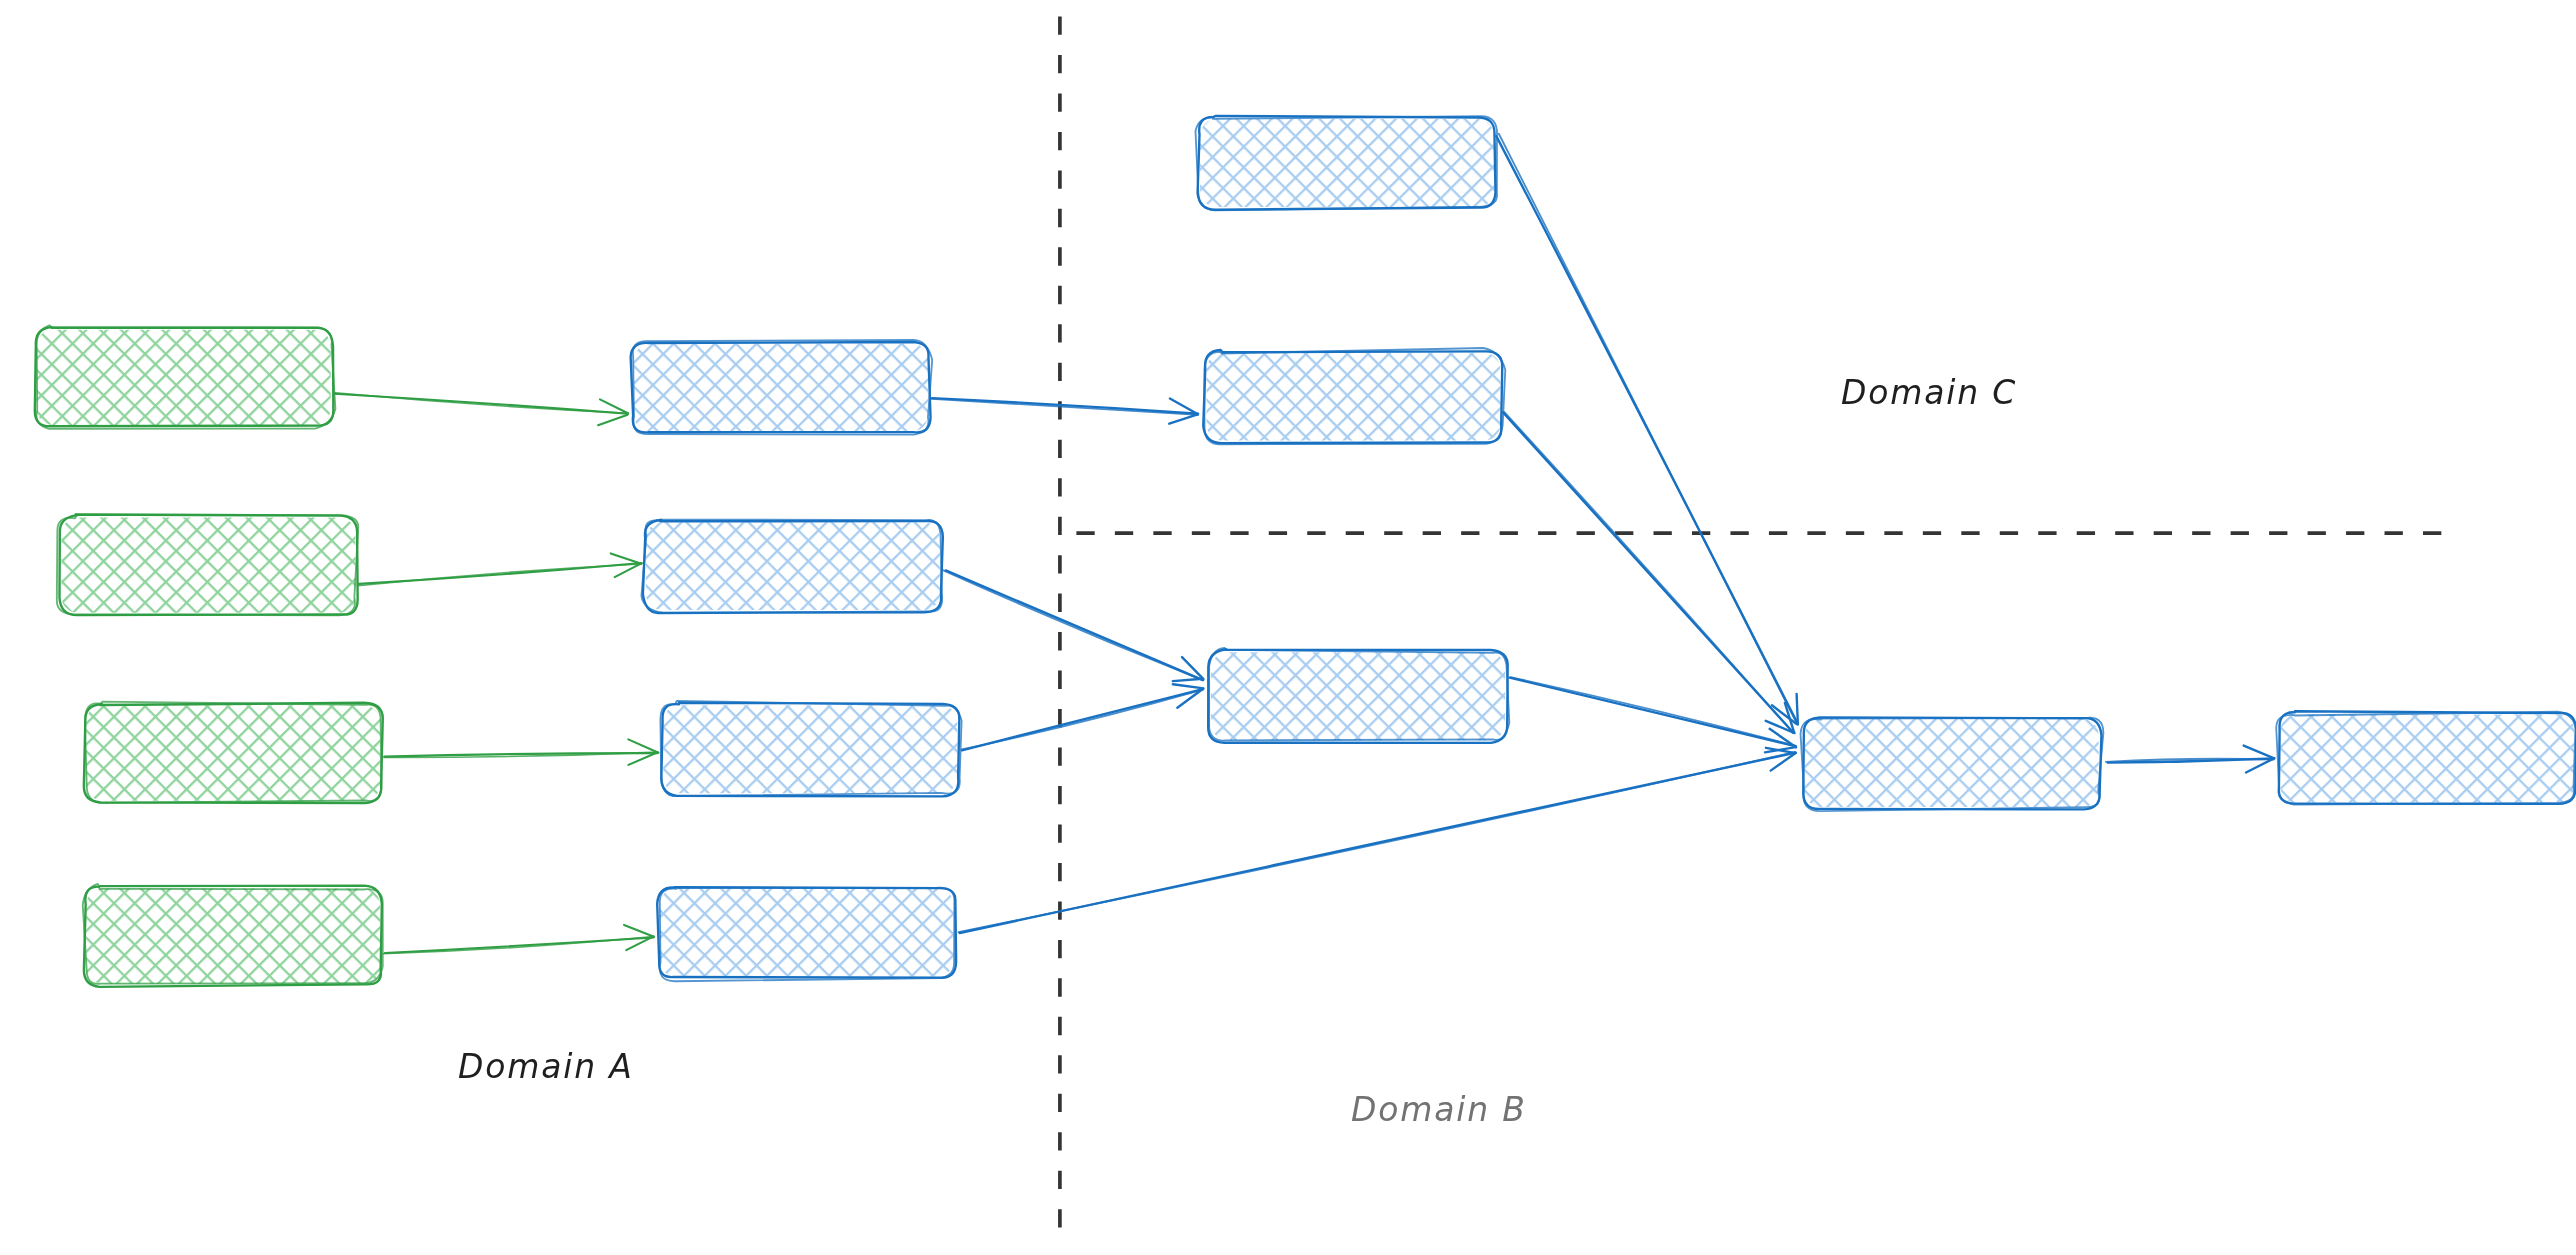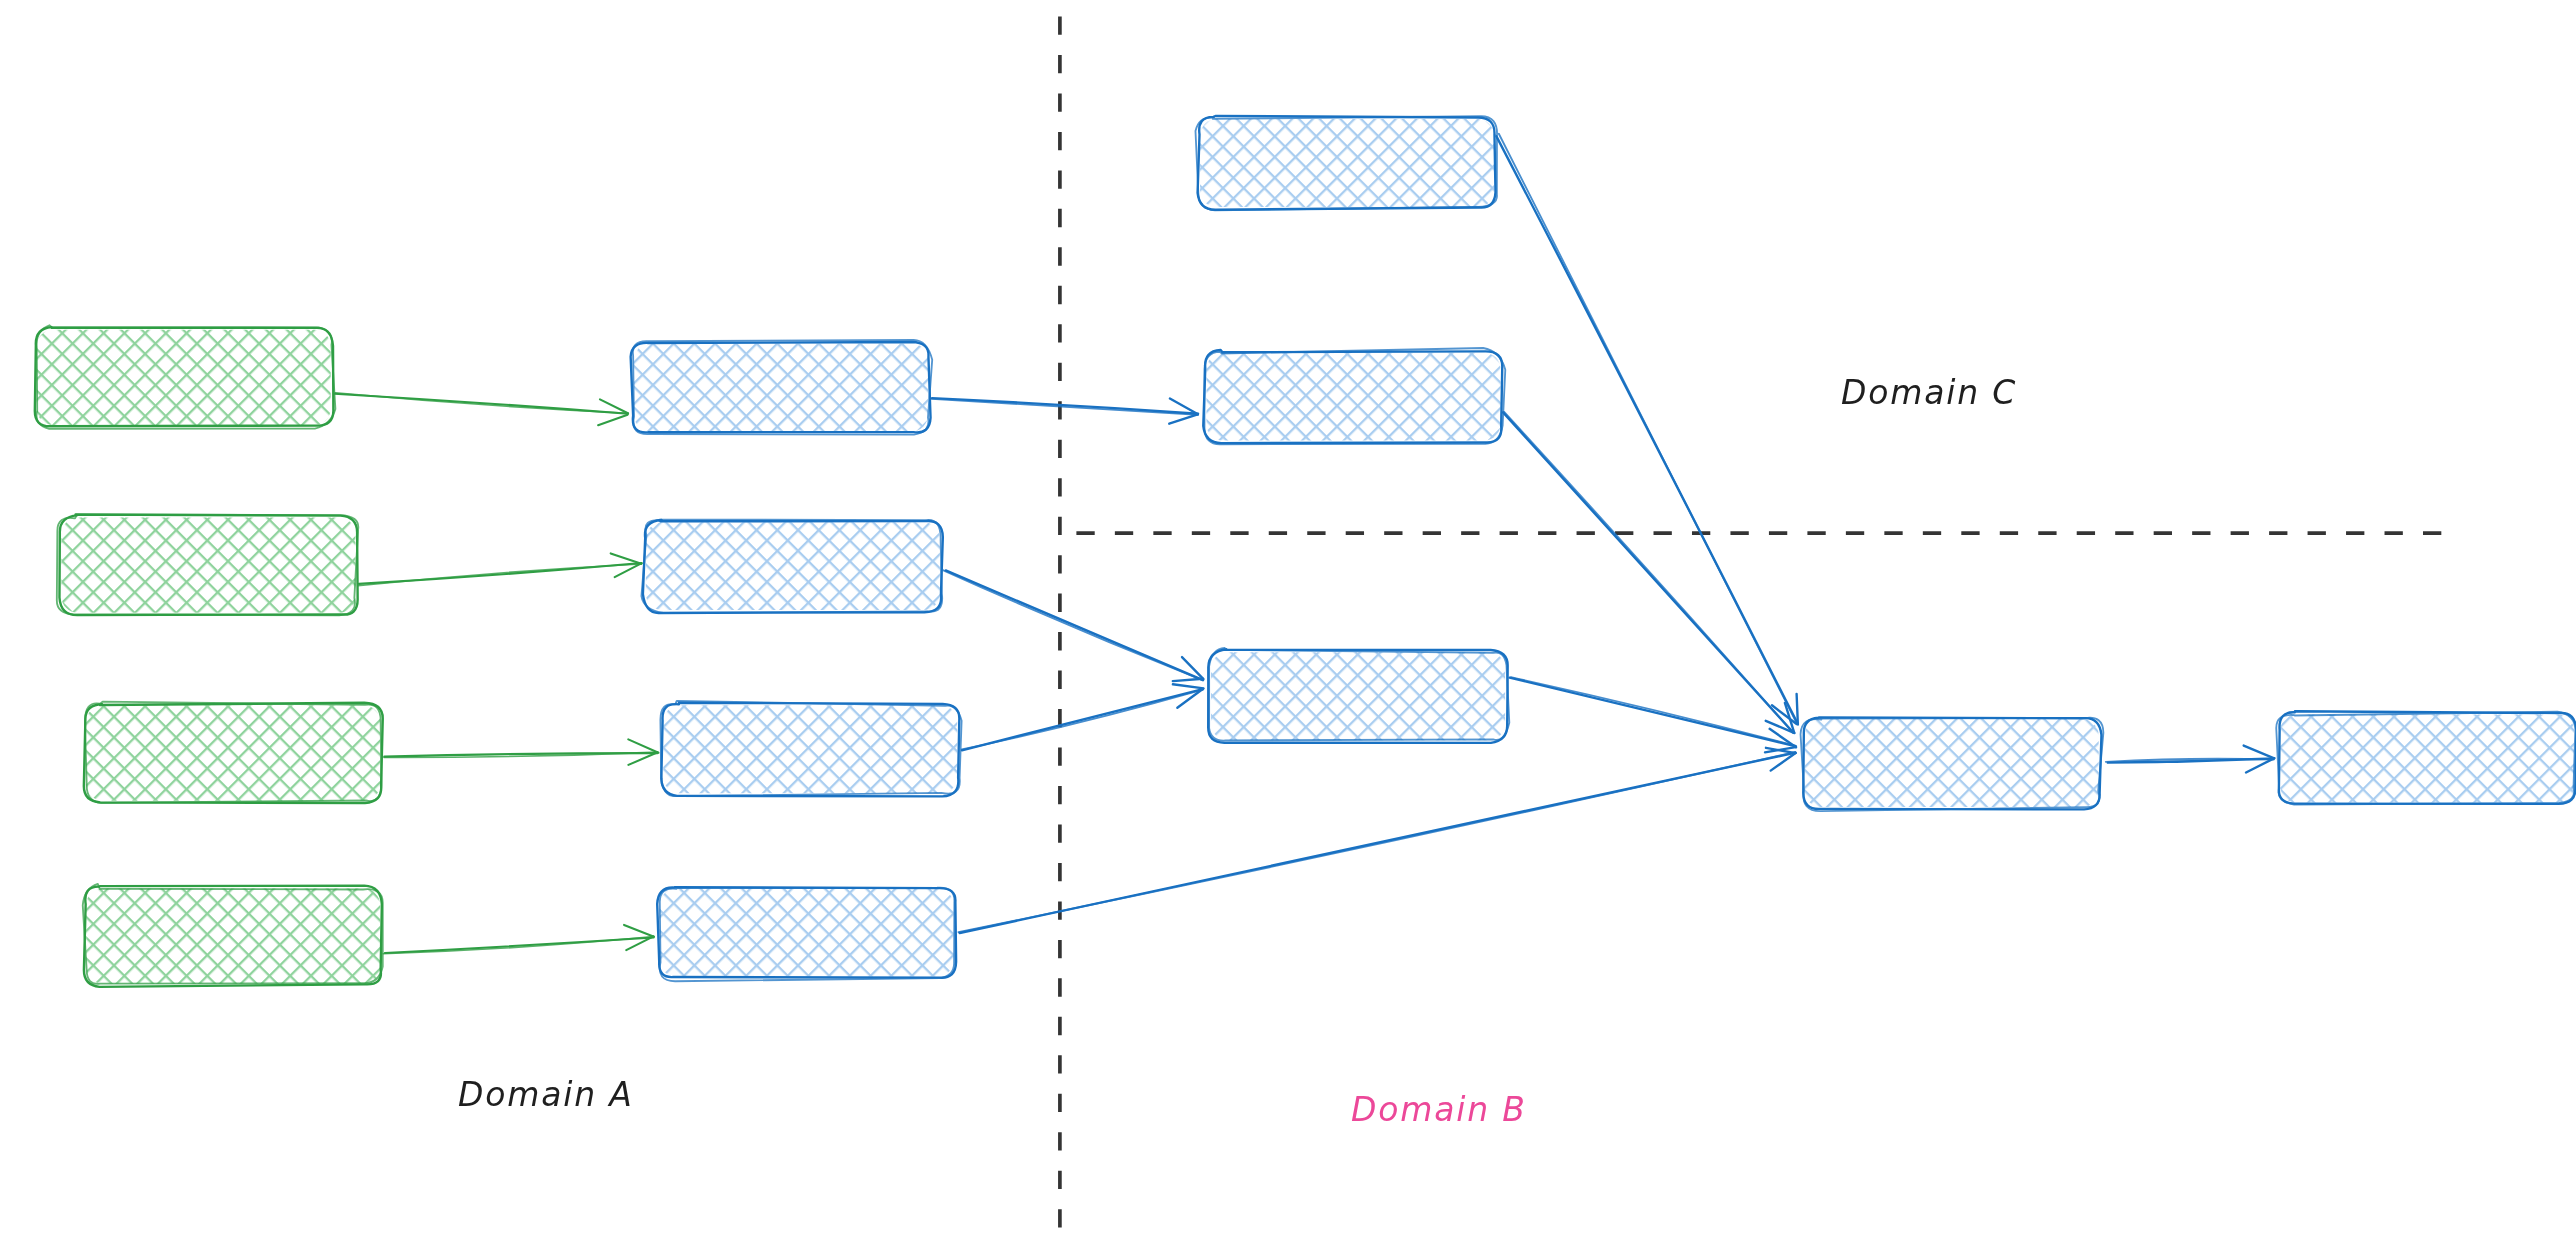--- a/index.html
+++ b/index.html
@@ -174,18 +174,18 @@
           <path d="M 1983.9 784.4 L 2275.8 783.9 Q 2295.9 780.5 2296.1 799.8 L 2290.4 863.4 Q 2296.1 881.6 2276.5 881.1 L 1987.2 885.5 Q 1965.6 885.4 1969.2 862.9 L 1965.5 801.6 Q 1966.0 782.0 1988.3 785.6 Z" fill="none" stroke="#1971c2" stroke-width="2" stroke-linecap="round" stroke-linejoin="round" opacity="0.75"></path>
         </g>
         <g>
           <rect x="2489" y="780" width="321" height="96" rx="18" ry="18" fill="url(#hatch-blue)"></rect>
           <path d="M 2505.2 776.4 L 2794.4 778.4 Q 2811.1 777.1 2812.5 796.9 L 2811.3 860.2 Q 2812.1 876.8 2793.1 877.6 L 2505.0 877.3 Q 2486.5 877.0 2487.7 860.5 L 2488.5 796.8 Q 2486.9 776.5 2505.1 777.6 Z" fill="none" stroke="#1971c2" stroke-width="2.6" stroke-linecap="round" stroke-linejoin="round" opacity="1"></path>
           <path d="M 2504.9 781.1 L 2791.9 777.0 Q 2810.7 780.0 2811.3 796.2 L 2809.3 860.2 Q 2812.9 874.9 2793.5 876.6 L 2504.3 878.2 Q 2484.0 874.9 2488.0 860.8 L 2484.8 794.9 Q 2484.7 778.9 2504.6 780.6 Z" fill="none" stroke="#1971c2" stroke-width="2" stroke-linecap="round" stroke-linejoin="round" opacity="0.75"></path>
         </g>
       </g>
   </svg>
   <div id="labels-layer">
-      <div class="domain-label" style="left: 458px; top: 1075px; color: rgb(31, 31, 31);">Domain A</div>
-      <div class="domain-label" style="left: 1351px; top: 1090px; color: #ec4899;">Domain B</div>
+      <div class="domain-label" style="left: 458px; top: 1047px; color: rgb(31, 31, 31);">Domain A</div>
+      <div class="domain-label" style="left: 1351px; top: 1090px; color: #737373;">Domain B</div>
       <div class="domain-label" style="left: 1841px; top: 373px; color: rgb(31, 31, 31);">Domain C</div>
     </div>
 </div>
 
 
 </body></html>

